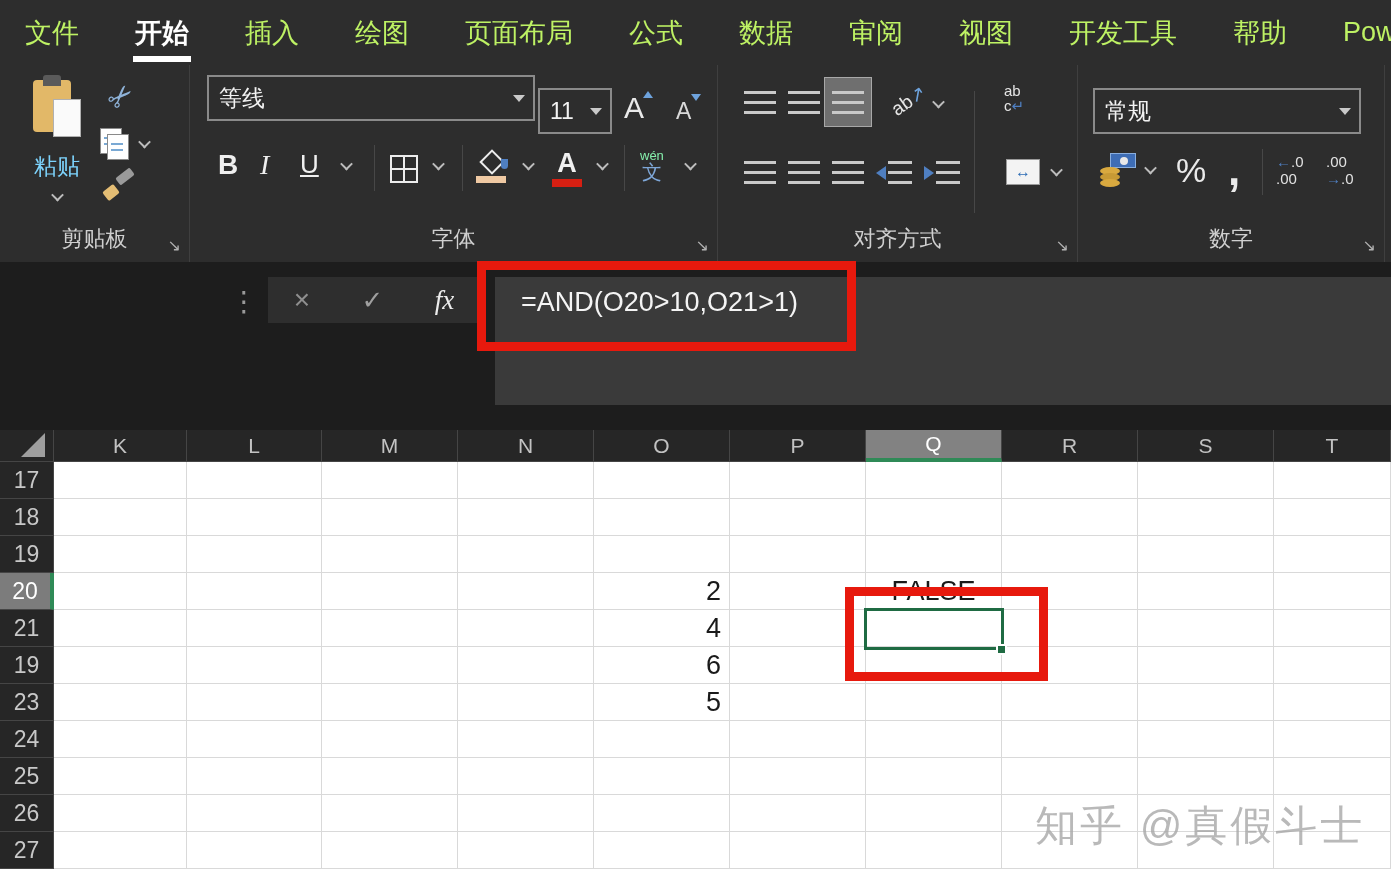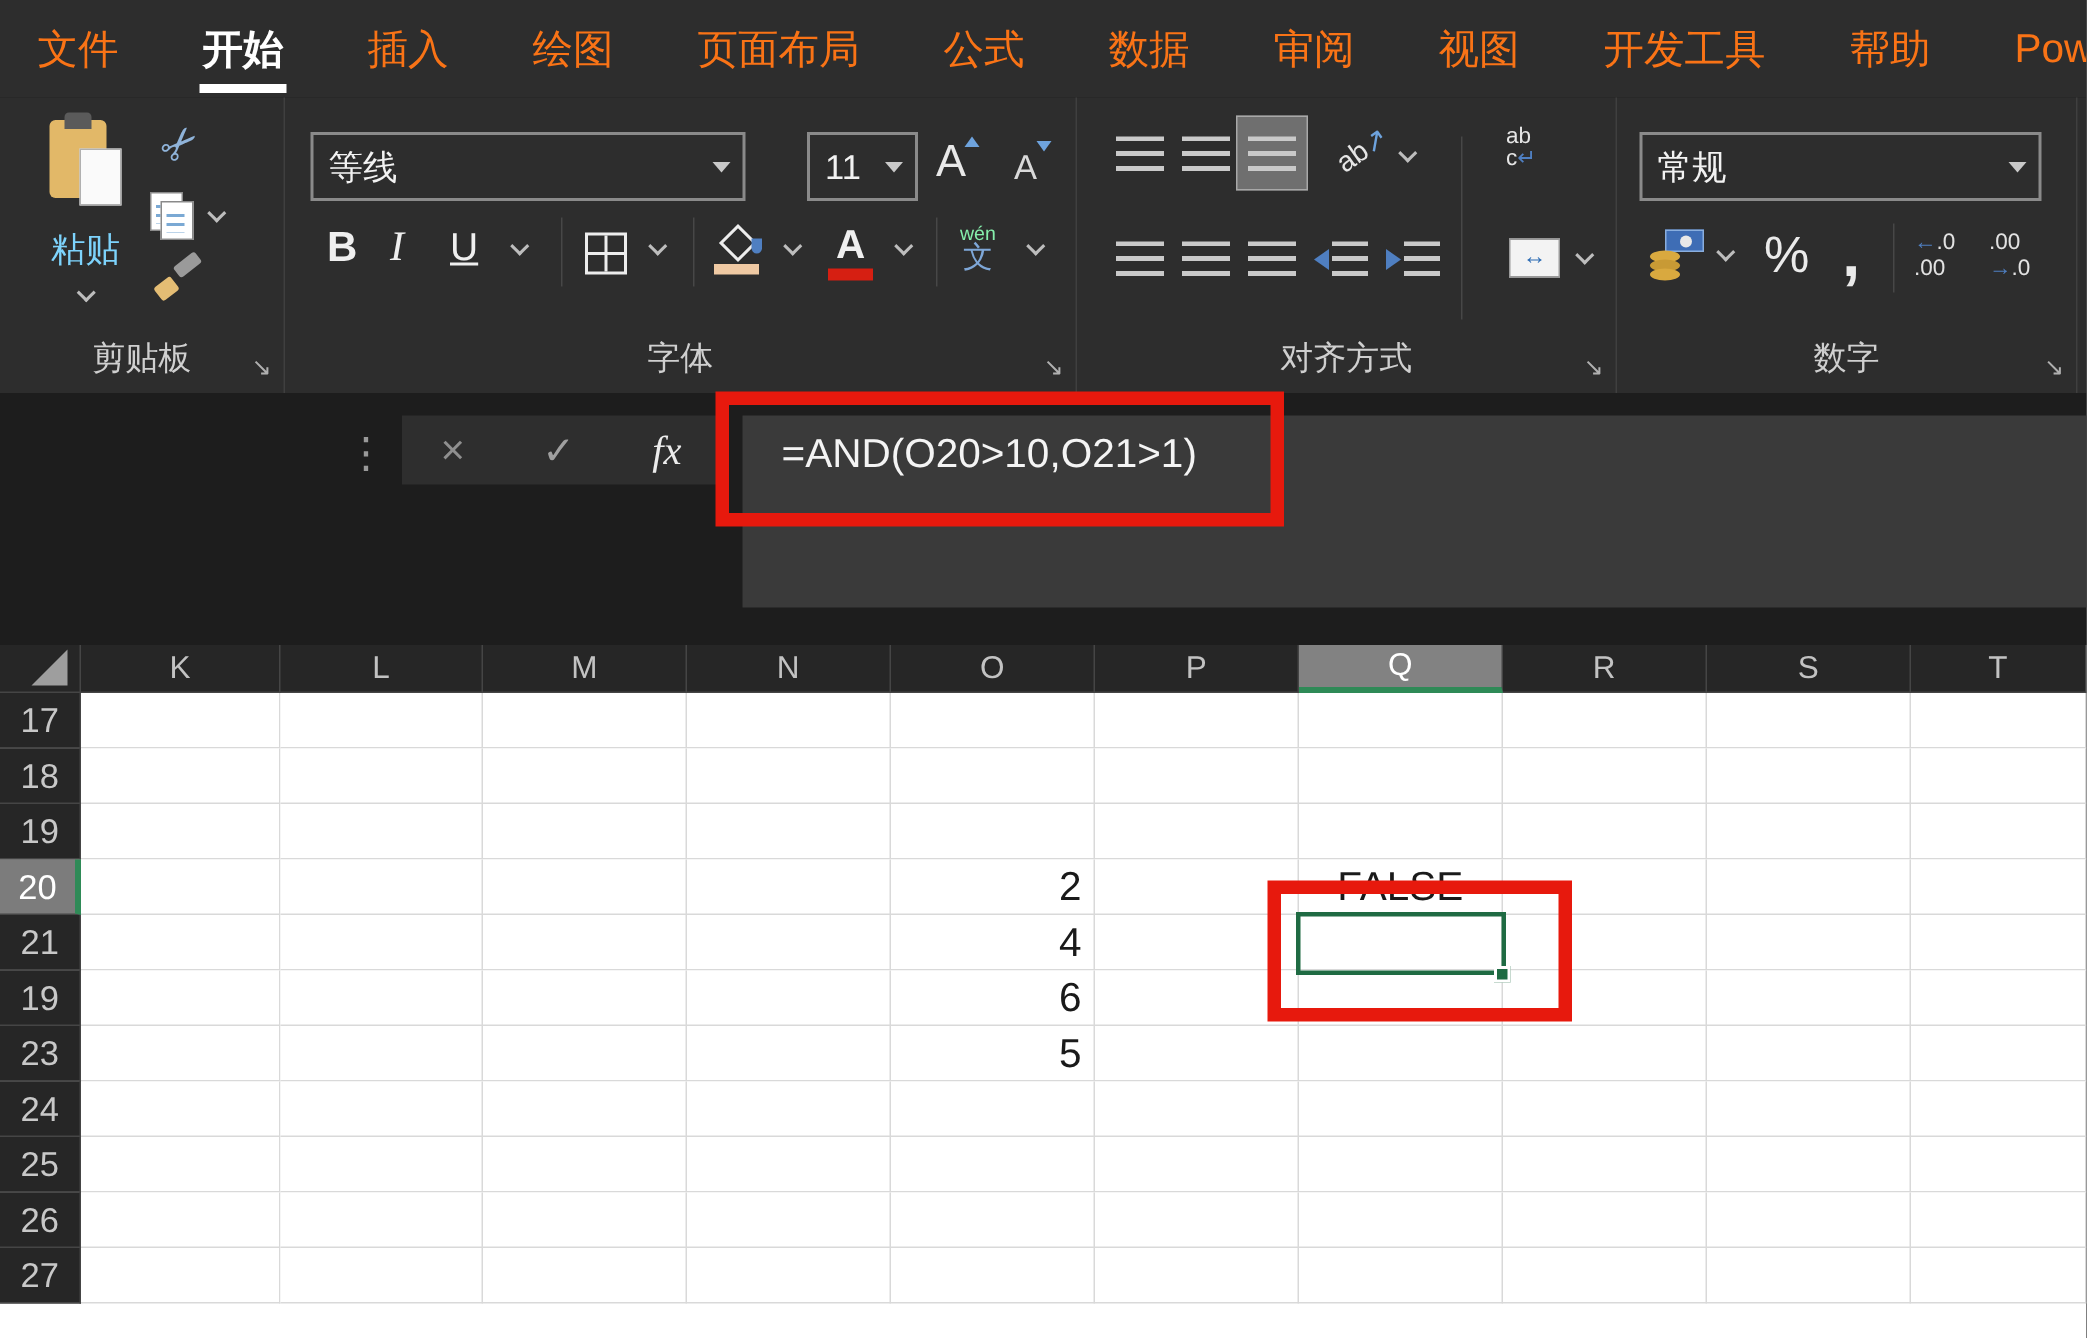--- a/index.html
+++ b/index.html
@@ -3,21 +3,21 @@
 <meta charset="utf-8">
 <style>
   * { box-sizing: border-box; margin: 0; padding: 0; }
   html,body { width:1391px; height:892px; overflow:hidden; background:#1d1d1d;
               font-family:"Liberation Sans","DejaVu Sans",sans-serif; }
   .app { position:relative; width:1391px; height:892px; }
 
   
   .tabbar { position:relative; height:65px; background:#2d2d2d; display:flex;
             align-items:center; padding-left:25px; gap:56px; overflow:hidden; }
-  .tab { position:relative; color:#f97316; font-size:27px; white-space:nowrap; cursor:default; }
+  .tab { position:relative; color:#bef264; font-size:27px; white-space:nowrap; cursor:default; }
   .tab.active { font-weight:bold; color:#ffffff; }
   .tab.active::after { content:""; position:absolute; left:-2px; right:-2px; bottom:-11px;
                        height:6px; background:#ffffff; }
 
   
   .ribbon { position:relative; height:197px; background:#2d2d2d; }
   .group { position:absolute; top:0; height:197px; border-right:1px solid #3f3f3f; }
   .group-label { position:absolute; bottom:8px; left:0; right:0; text-align:center;
                  color:#cfcfcf; font-size:22px; }
   .launcher { position:absolute; right:8px; bottom:8px; color:#b0b0b0; font-size:16px; line-height:16px; }
@@ -51,21 +51,21 @@
       background:#9a9a9a; transform:rotate(-38deg); border-radius:2px; }
   .painter-icon::after { content:""; position:absolute; left:0; bottom:0; width:14px; height:11px;
       background:#e4bd74; transform:rotate(-38deg); border-radius:2px; }
 
   
   .g-font { left:190px; width:528px; }
   .selectbox { position:absolute; height:46px; border:2px solid #8a8a8a; background:#2d2d2d;
                display:flex; align-items:center; padding:0 10px; color:#f2f2f2; font-size:23px; }
   .selectbox .caret { position:absolute; right:8px; border-top-color:#c9c9c9;
                       border-left-width:6px; border-right-width:6px; border-top-width:7px; }
-  .fontname-box { left:17px; top:23px; width:290px; }
+  .fontname-box { left:17px; top:10px; width:328px; }
   .fontsize-box { left:348px; top:23px; width:74px; }
   .grow-font { position:absolute; left:434px; top:26px; color:#e9e9e9; font-size:30px; }
   .grow-font::after { content:""; position:absolute; right:-9px; top:0; width:0; height:0;
       border-left:5px solid transparent; border-right:5px solid transparent; border-bottom:7px solid #6ea3dd; }
   .shrink-font { position:absolute; left:486px; top:33px; color:#d9d9d9; font-size:23px; }
   .shrink-font::after { content:""; position:absolute; right:-10px; top:-4px; width:0; height:0;
       border-left:5px solid transparent; border-right:5px solid transparent; border-top:7px solid #6ea3dd; }
   .f-row2 { position:absolute; left:0; top:84px; width:100%; height:50px; }
   .f-row2 > * { position:absolute; top:0; }
   .btn-b { left:28px; color:#efefef; font-size:28px; font-weight:bold; }
@@ -487,14 +487,15 @@
           <div class="cell" style="width: 136px;"></div>
           <div class="cell" style="width: 136px;"></div>
           <div class="cell" style="width: 136px;"></div>
           <div class="cell" style="width: 136px;"></div>
           <div class="cell" style="width: 117px;"></div>
         </div>
       </div>
     <div class="sel-outline" style="border-color: rgb(31, 107, 67);"></div>
     <div class="fill-handle" style="background: rgb(31, 107, 67);"></div>
     <div class="red-annotation red-box-cell" style="border-color: rgb(231, 25, 13);"></div>
+    <div class="watermark">知乎 @真假斗士</div>
   </div>
 </div>
 
 </body></html>

